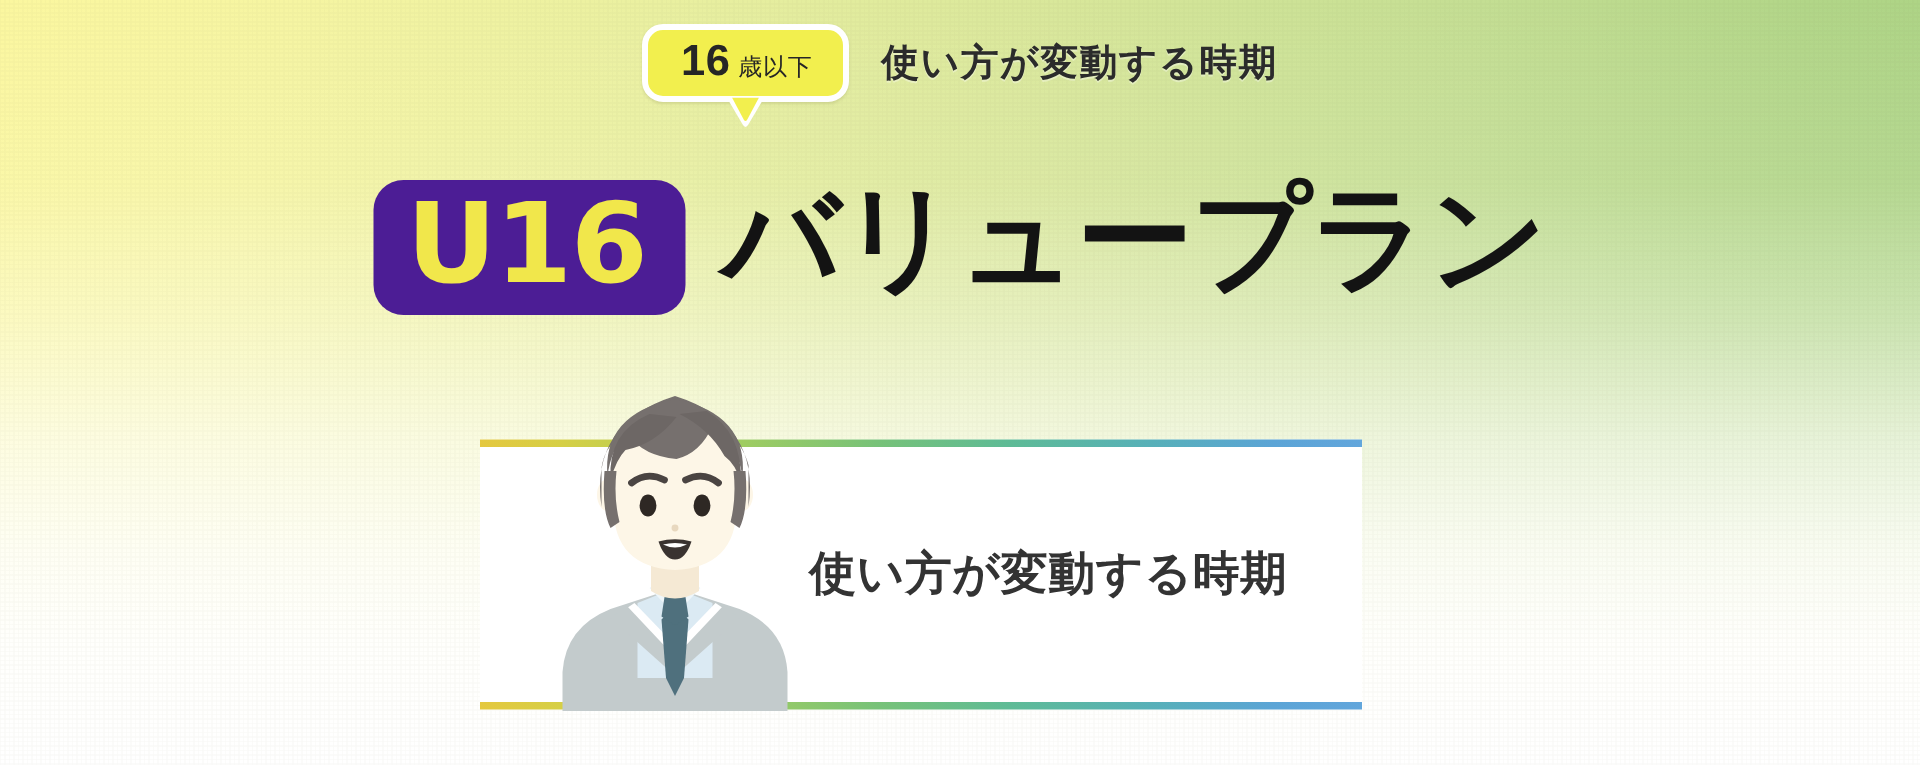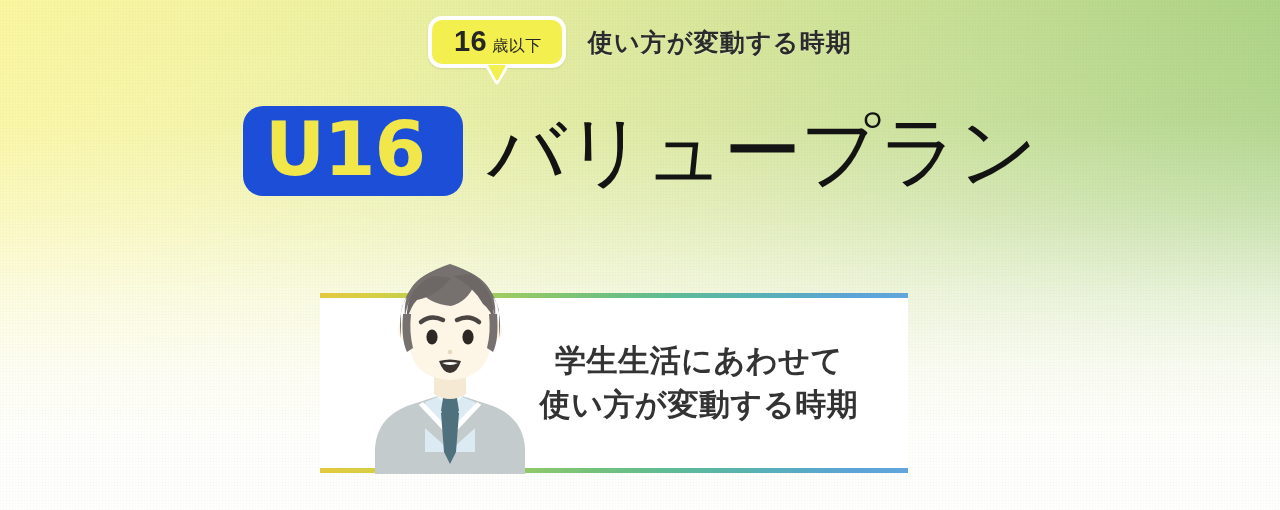--- a/index.html
+++ b/index.html
@@ -66,31 +66,31 @@
     letter-spacing:1.2px; line-height:1; margin-top:14px;
     text-shadow:0 1px 0 rgba(255,255,255,.35);
   }
 
   
   .logo-row {
     position:absolute; left:0; right:0; top:106px;
     display:flex; align-items:center; justify-content:center; gap:24px;
   }
   .u16-chip {
-    background:#1d4ed8; border-radius:20px;
-    padding:6px 38px 10px 22px;
-    display:flex; align-items:center;
+    background:#4c1d95; border-radius:20px;
+    padding:6px 26px 10px 22px;
+    display:flex; align-items:center;margin-top:14px;
   }
   .u16-text {
     font-size:74px; font-weight:bold; color:#f1e74b;
     letter-spacing:-1px; line-height:1;
     font-family:"DejaVu Sans", sans-serif;
   }
   .logo-jp {
-    font-size:78px; font-weight:normal; color:#131313;
+    font-size:78px; font-weight:bold; color:#131313;
     letter-spacing:-1px; line-height:1; white-space:nowrap;
   }
 
   
   .card {
     position:absolute; left:320px; top:293px; width:588px; height:180px;
     background:#ffffff;
   }
   .card-rule {
     position:absolute; left:0; right:0; height:5px;
@@ -145,21 +145,20 @@
     <span class="u16-text">U16</span>
   </div>
   <div class="logo-jp">バリュープラン</div>
 </div>
 
 <div class="card">
   <div class="card-rule top"></div>
   <div class="card-rule bottom"></div>
 
   <div class="card-text">
-    <div class="card-line">学生生活にあわせて</div>
     <div class="card-line">使い方が変動する時期</div>
   </div>
 </div>
 
 <div class="student">
   <svg width="190" height="222" viewBox="0 0 190 222" xmlns="http://www.w3.org/2000/svg">
 
     <g>
       <path d="M20 222 L20 196 Q22 166 52 154 L95 140 L138 154 Q168 166 170 196 L170 222 Z" fill="#c3cbcc"></path>
 

